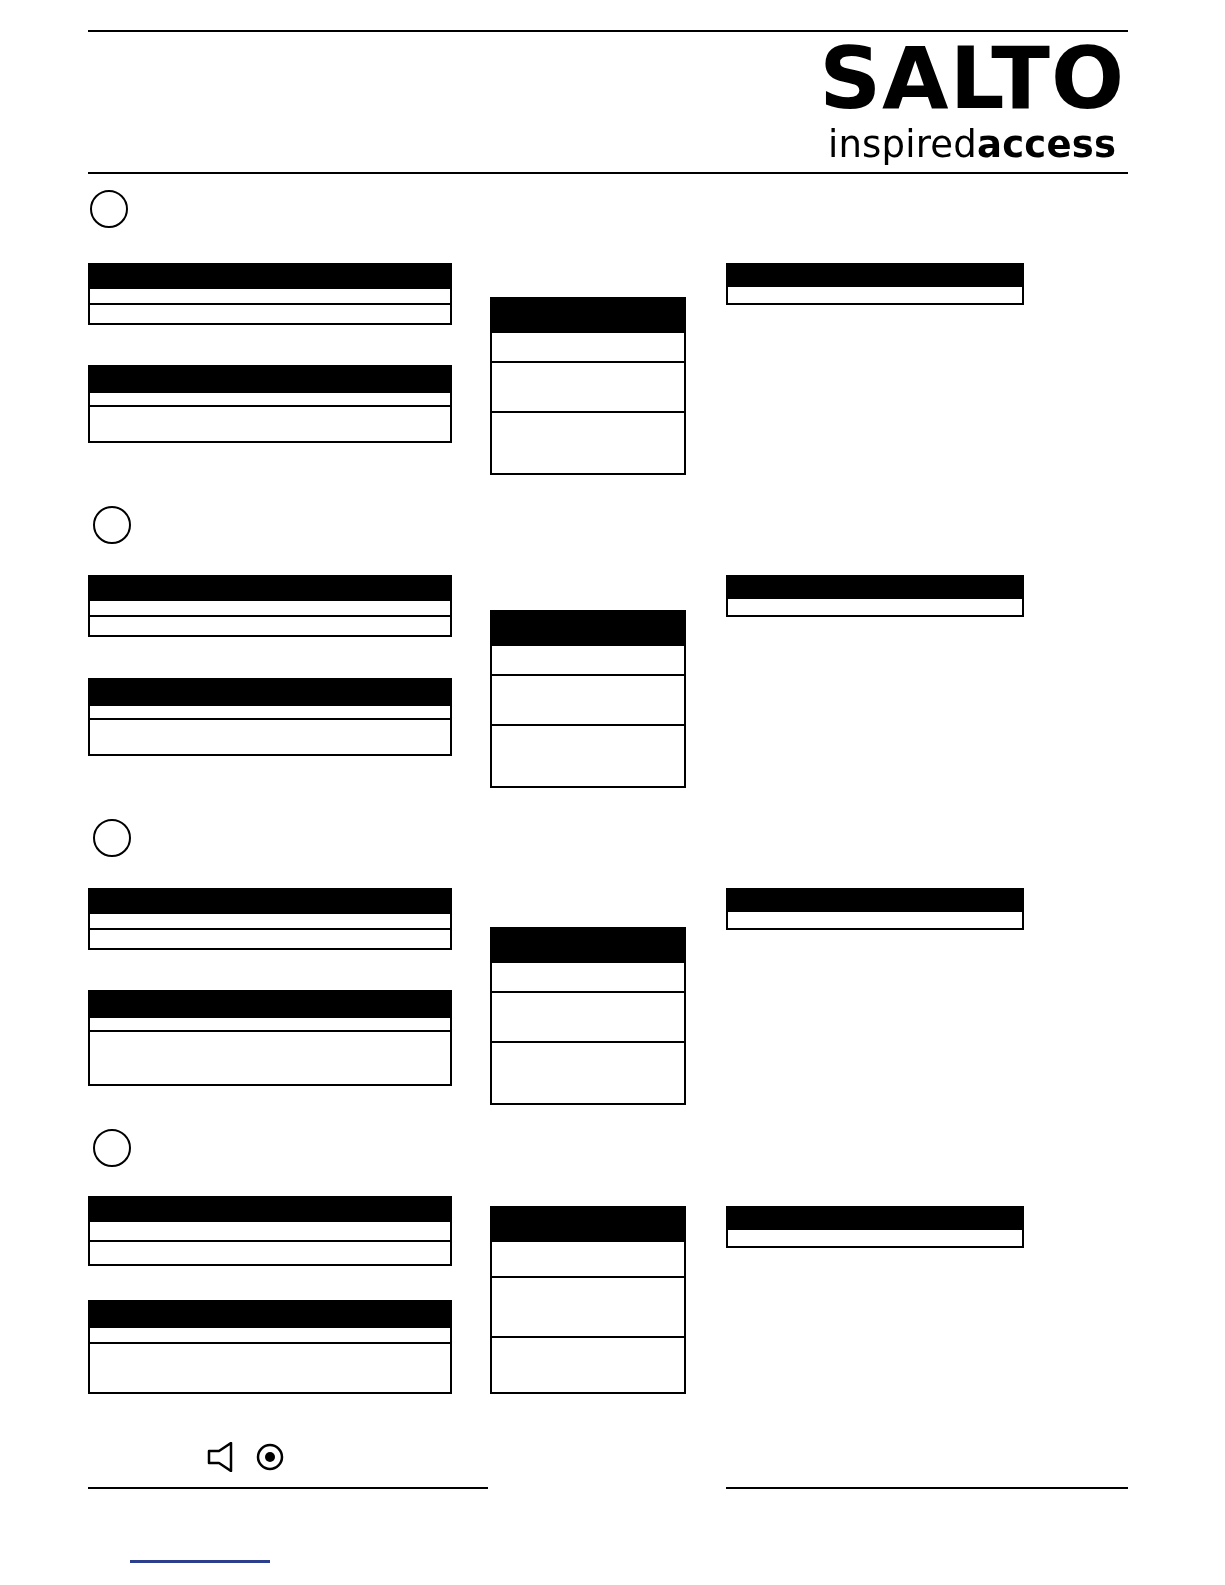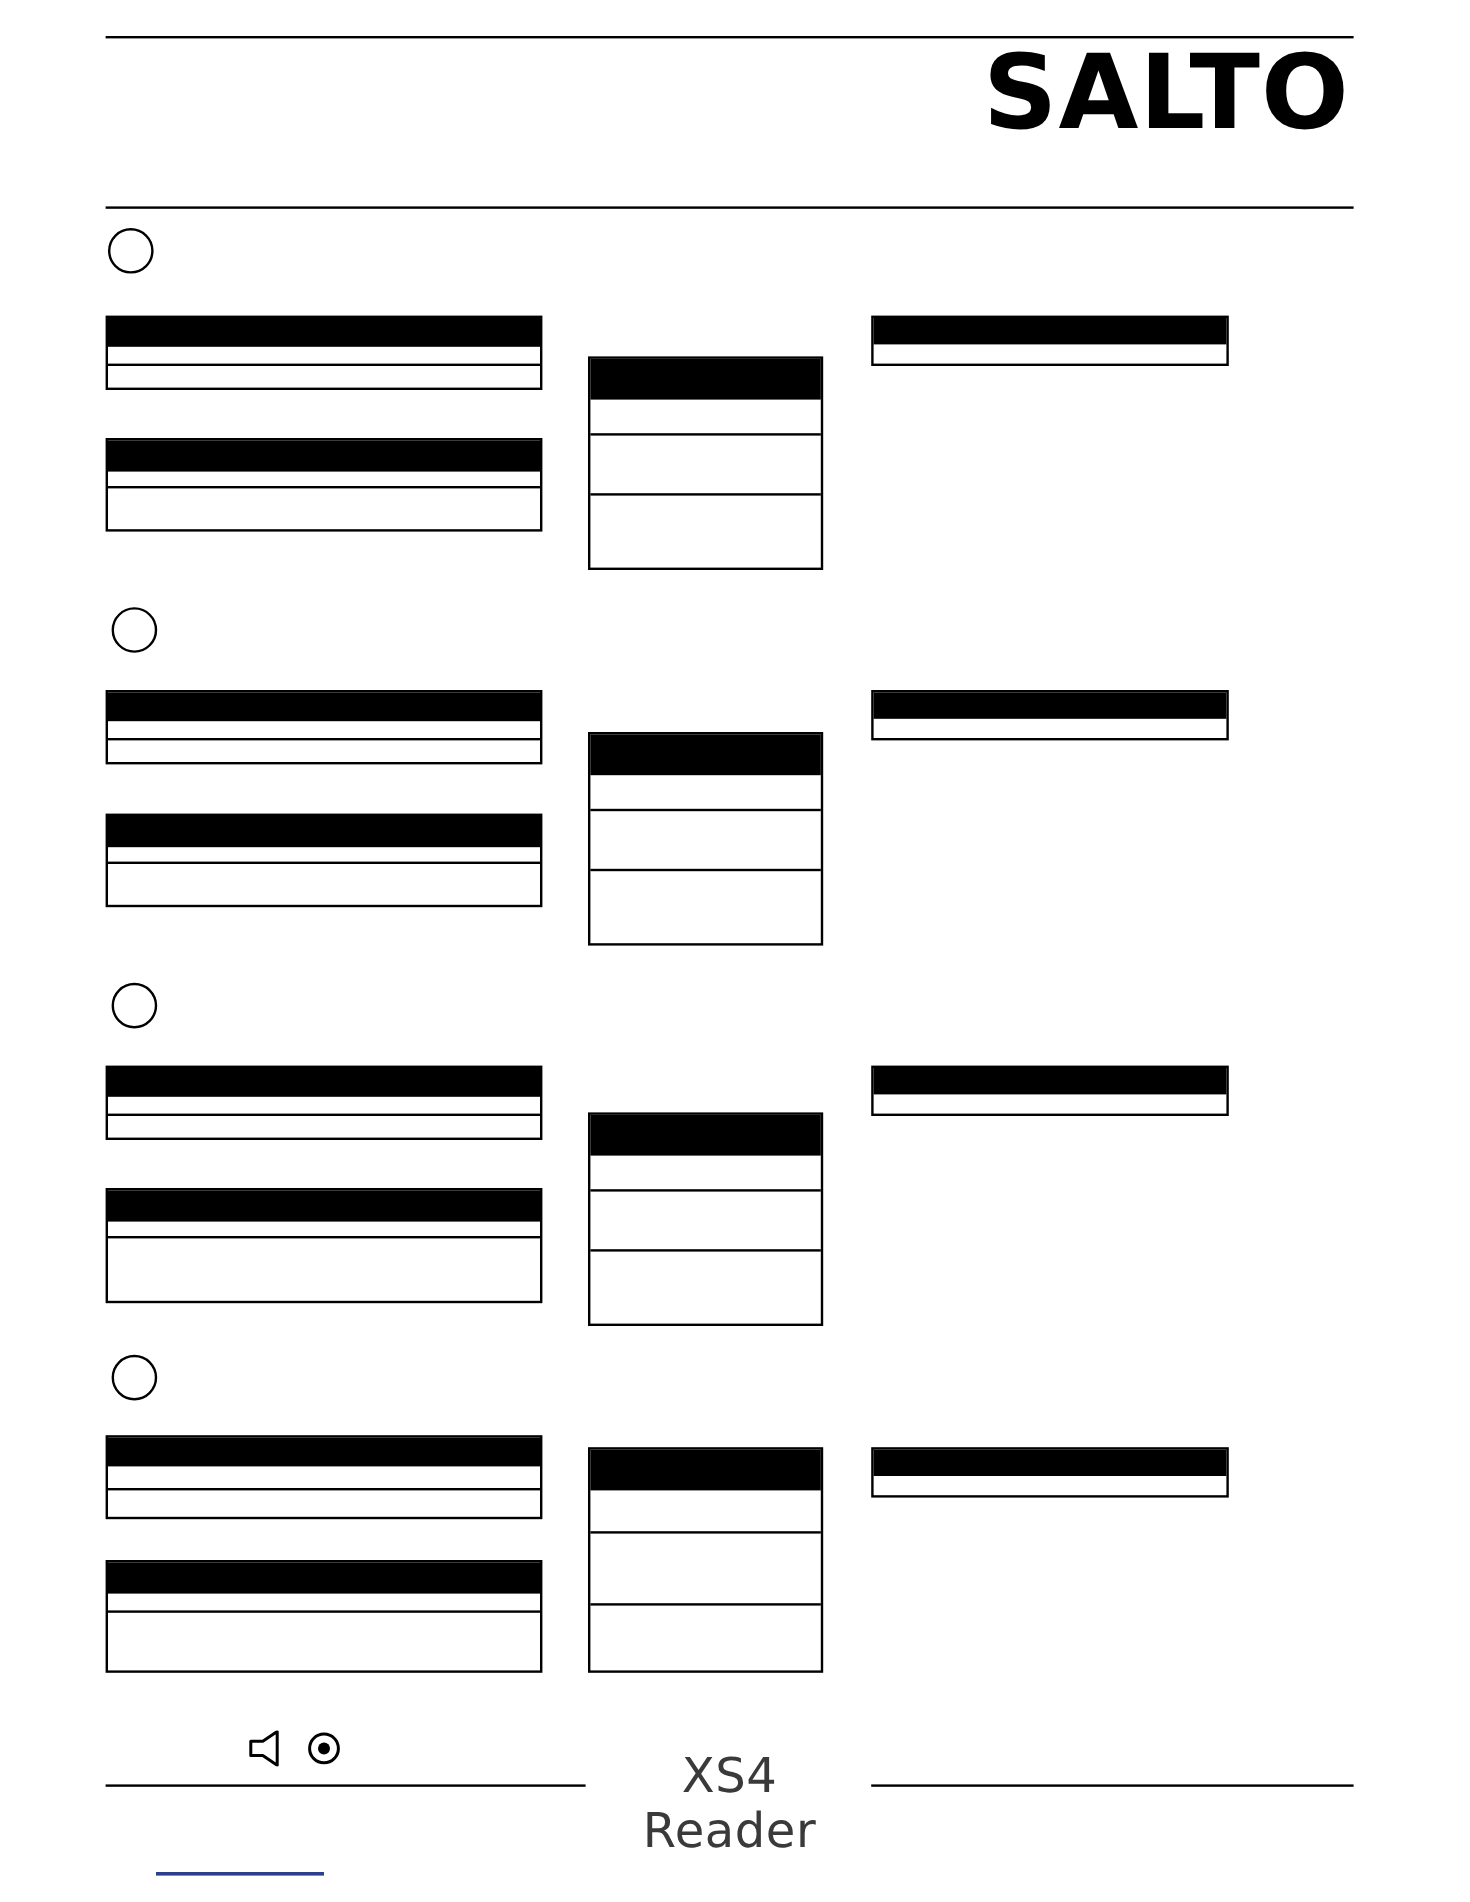--- a/index.html
+++ b/index.html
@@ -136,20 +136,23 @@
 </style>
 </head>
 <body>
 
 <div class="page">
 
   <div class="top-rule"></div>
 
   <div class="logo-block">
     <div class="logo-word">SALTO</div>
+    <div class="logo-tag">
+      <span class="light">inspired</span><b>access</b>
+    </div>
   </div>
 
   <div class="header-rule"></div>
 
   <div class="step-circle" style="left:90px; top:190px;"></div>
 
   <div class="outline" style="left:88px; top:263px; width:364px; height:62px;">
     <div class="blackbar" style="left:0px; top:0px; width:360px; height:24px;"></div>
     <div class="hline" style="left:0px; top:38px; width:360px;"></div>
   </div>
@@ -243,17 +246,16 @@
     </span>
     <span class="target-icon">
       <svg width="30" height="30" viewBox="0 0 30 30">
         <circle cx="15" cy="15" r="12" fill="none" stroke="#000" stroke-width="2.5"></circle>
         <circle cx="15" cy="15" r="5" fill="#000"></circle>
       </svg>
     </span>
   </div>
 
   <div class="footer-rule-left"></div>
-  <div class="footer-title">XS4 Reader</div>
   <div class="footer-rule-right"></div>
   <div class="footer-link"></div>
 
 </div>
 
 </body></html>

